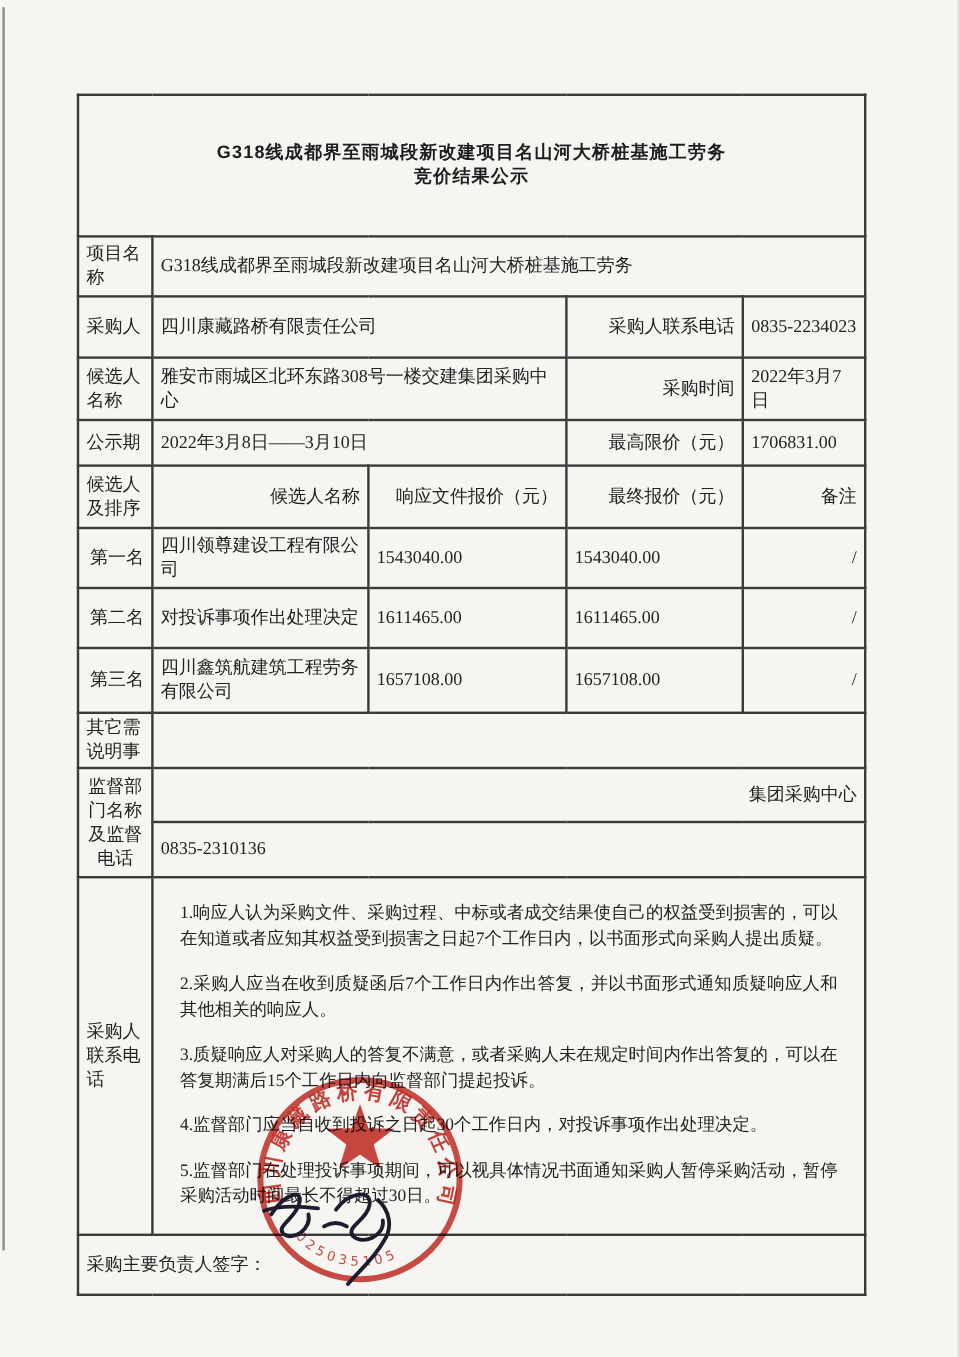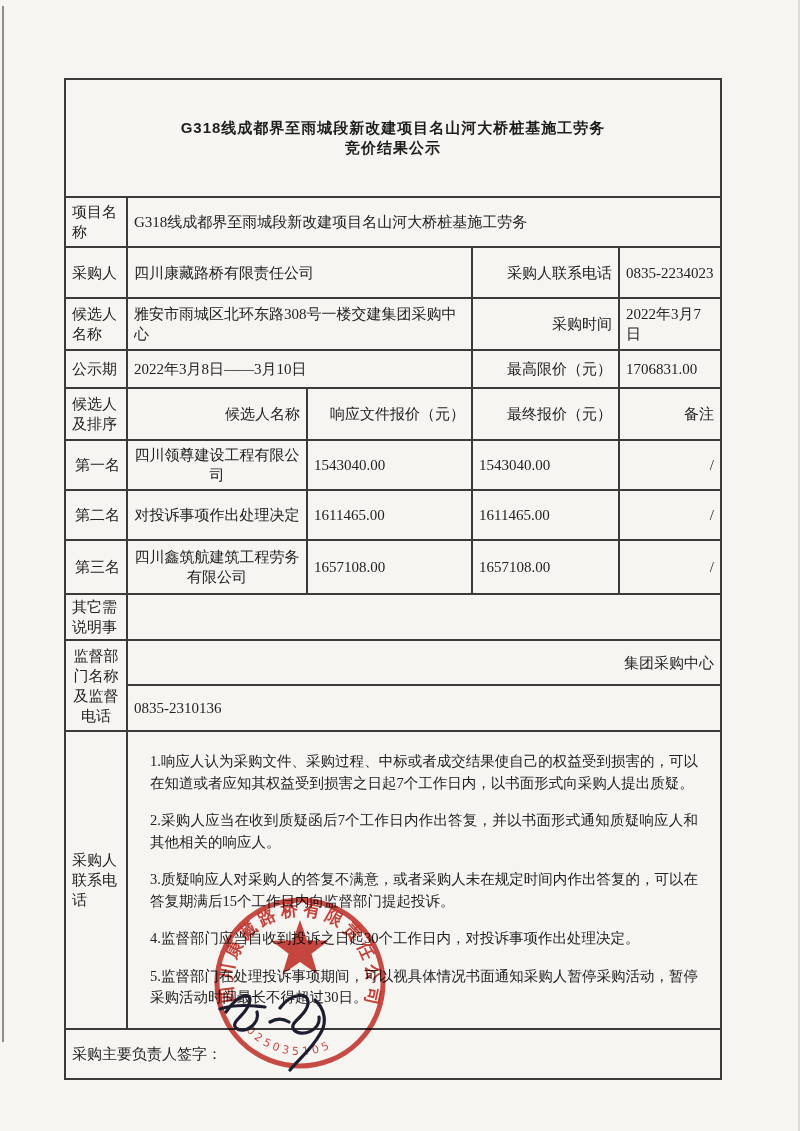--- a/index.html
+++ b/index.html
@@ -32,21 +32,21 @@
     word-break:break-all;
   }
   td.title-cell{
     height:112px;text-align:center;
     font-family:"Liberation Sans","DejaVu Sans",sans-serif;
     font-weight:bold;font-size:23px;letter-spacing:1px;line-height:32px;
     color:#1d1d1d;
   }
   td.label{padding:2px 4px;border-radius:16px;}
   td.center{text-align:right;}
-  td.name{font-size:14.5px;text-align:center;padding:2px 2px;}
+  td.name{font-size:14.5px;padding:2px 2px;}
   td.num{text-align:left;font-size:15px;}
   td.sup-label{text-align:center;padding:2px 4px;margin-top:20px;}
   td.obj-cell{padding:4px 7px;}
   .obj-cell p{margin:16px;font-size:14.5px;line-height:21.5px;text-align:justify;}
   td.sign-cell{height:44px;font-size:16px;padding-left:8px;}
   .seal{
     position:absolute;left:205px;top:888px;width:190px;height:190px;
     mix-blend-mode:multiply;z-index:4;pointer-events:none;
   }
   .signature{

